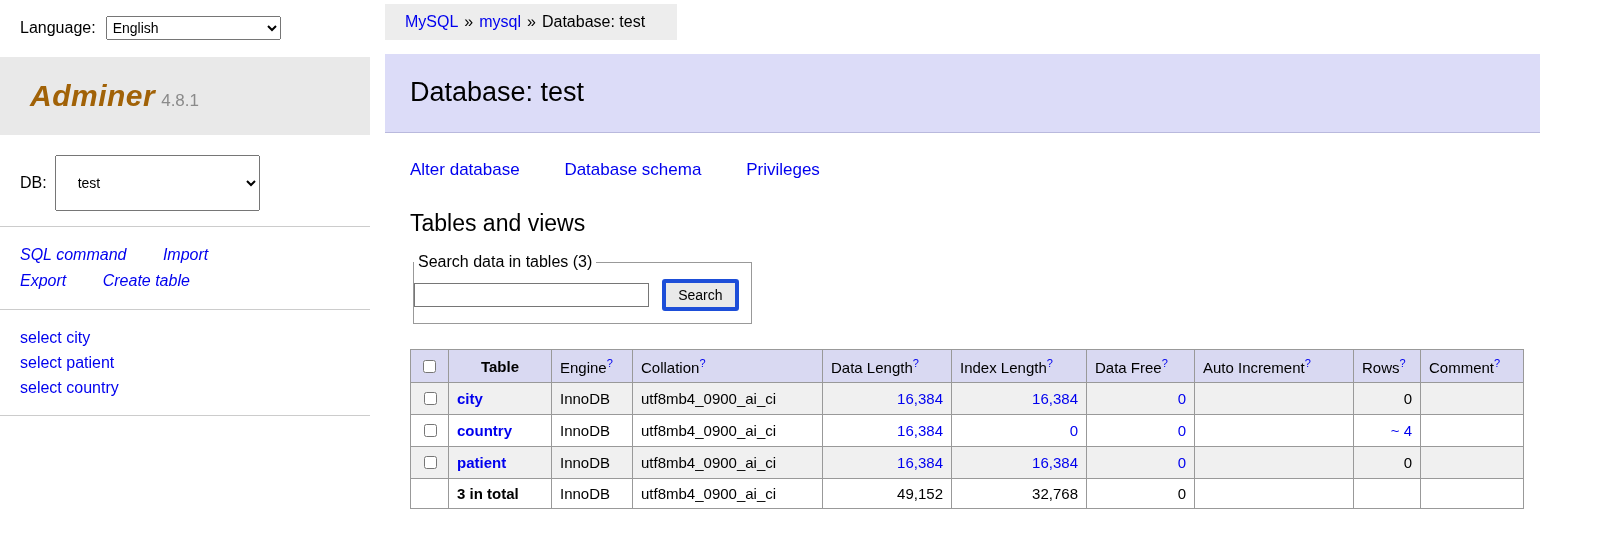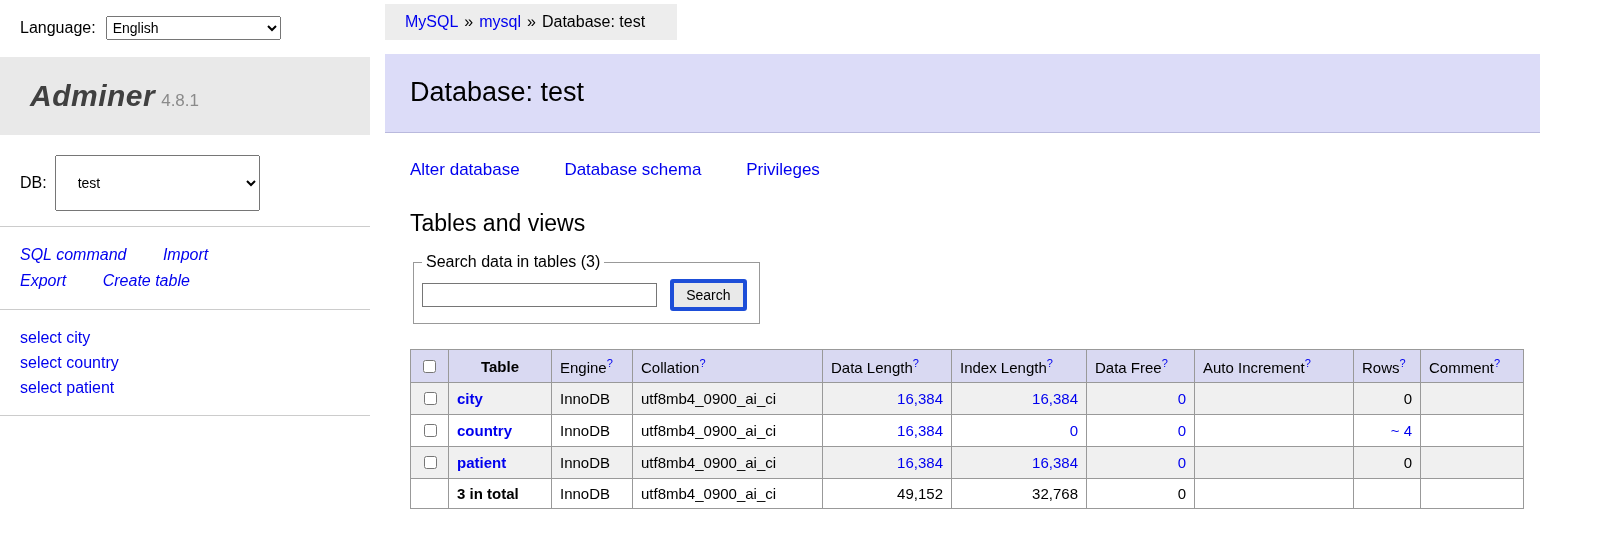--- a/index.html
+++ b/index.html
@@ -18,21 +18,21 @@
 
   
   .sidebar { width: 385px; flex: 0 0 385px; }
   .lang-row { padding: 16px 0 0 20px; font-size: 16px; display: flex; align-items: center; }
   .lang-row select { margin-left: 10px; width: 175px; font-size: 14px; padding: 2px; font-family: inherit; }
   .brand-box {
     background: #e9e9e9;
     margin: 17px 15px 0 0;
     padding: 22px 0 22px 30px;
   }
-  .brand-name { font-style: italic; font-weight: bold; color: #404040; font-size: 30px; letter-spacing: 0.5px; }
+  .brand-name { font-style: italic; font-weight: bold; color: #a16207; font-size: 30px; letter-spacing: 0.5px; }
   .brand-version { color: #8a8a8a; font-size: 17px; margin-left: 6px; }
   .db-row { margin: 20px 0 0 20px; font-size: 16px; display: flex; align-items: center; }
   .db-row select { margin-left: 8px; width: 205px; font-size: 14px; padding: 18px; font-family: inherit; }
   .sidebar hr { border: none; border-top: 1px solid #ccc; margin: 15px 15px 15px 0; }
   .sidebar-actions { margin: 0 0 0 20px; width: 285px; font-size: 16px; line-height: 26px; font-style: italic; }
   .sidebar-actions a { margin-right: 32px; white-space: nowrap; }
   .sidebar-tables { margin: 0 0 0 20px; font-size: 16px; line-height: 25px; }
   .sidebar-tables a { display: block; }
 
   
@@ -53,21 +53,21 @@
     font-size: 27px;
     font-weight: 400;
   }
   .top-links { margin: 27px 0 0 25px; font-size: 17px; }
   .top-links a { margin-right: 40px; }
   .section-title { margin: 30px 0 0 25px; font-size: 23px; font-weight: 400; }
   .search-box {
     display: inline-block;
     border: 1px solid #999;
     margin: 16px 16px 0 28px;
-    padding: 8px 12px 12px 8px;
+    padding: 8px 12px 12px 0;
   }
   .search-box legend { font-size: 16px; padding: 0 4px; }
   .search-box input[type="text"] {
     width: 235px; height: 24px;
     border: 1px solid #767676;
     font-size: 14px; padding: 2px 5px;
     font-family: inherit;
   }
   .search-btn {
     margin-left: 9px;
@@ -144,22 +144,22 @@
     <a href="#">SQL command</a>
     <a href="#">Import</a>
     <a href="#">Export</a>
     <a href="#">Create table</a>
   </p>
 
   <hr>
 
   <nav class="sidebar-tables">
     <a href="#">select city</a>
+    <a href="#">select patient</a>
     <a href="#">select country</a>
-    <a href="#">select patient</a>
   </nav>
 
   <hr>
 
 </aside>
 
 <main class="main">
 
   <div class="breadcrumb">
     <a href="#">MySQL</a><span class="sep">»</span><a href="#">mysql</a><span class="sep">»</span><span>Database: test</span>

